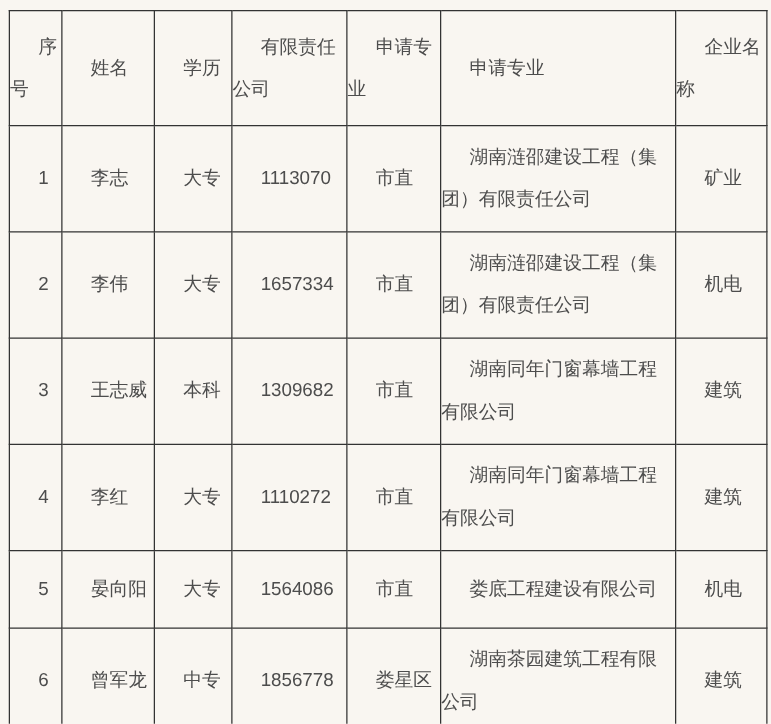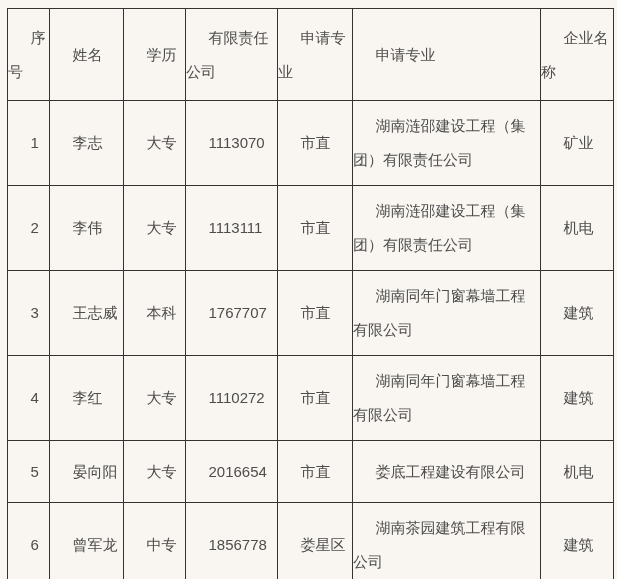--- a/index.html
+++ b/index.html
@@ -77,48 +77,48 @@
           <td>大专</td>
           <td>1113070</td>
           <td>市直</td>
           <td>湖南涟邵建设工程（集团）有限责任公司</td>
           <td>矿业</td>
         </tr>
         <tr>
           <td>2</td>
           <td>李伟</td>
           <td>大专</td>
-          <td>1113111</td>
+          <td>1657334</td>
           <td>市直</td>
           <td>湖南涟邵建设工程（集团）有限责任公司</td>
           <td>机电</td>
         </tr>
         <tr>
           <td>3</td>
           <td>王志威</td>
           <td>本科</td>
-          <td>1767707</td>
+          <td>1309682</td>
           <td>市直</td>
           <td>湖南同年门窗幕墙工程有限公司</td>
           <td>建筑</td>
         </tr>
         <tr>
           <td>4</td>
           <td>李红</td>
           <td>大专</td>
           <td>1110272</td>
           <td>市直</td>
           <td>湖南同年门窗幕墙工程有限公司</td>
           <td>建筑</td>
         </tr>
         <tr>
           <td>5</td>
           <td>晏向阳</td>
           <td>大专</td>
-          <td>2016654</td>
+          <td>1564086</td>
           <td>市直</td>
           <td>娄底工程建设有限公司</td>
           <td>机电</td>
         </tr>
         <tr>
           <td>6</td>
           <td>曾军龙</td>
           <td>中专</td>
           <td>1856778</td>
           <td>娄星区</td>

